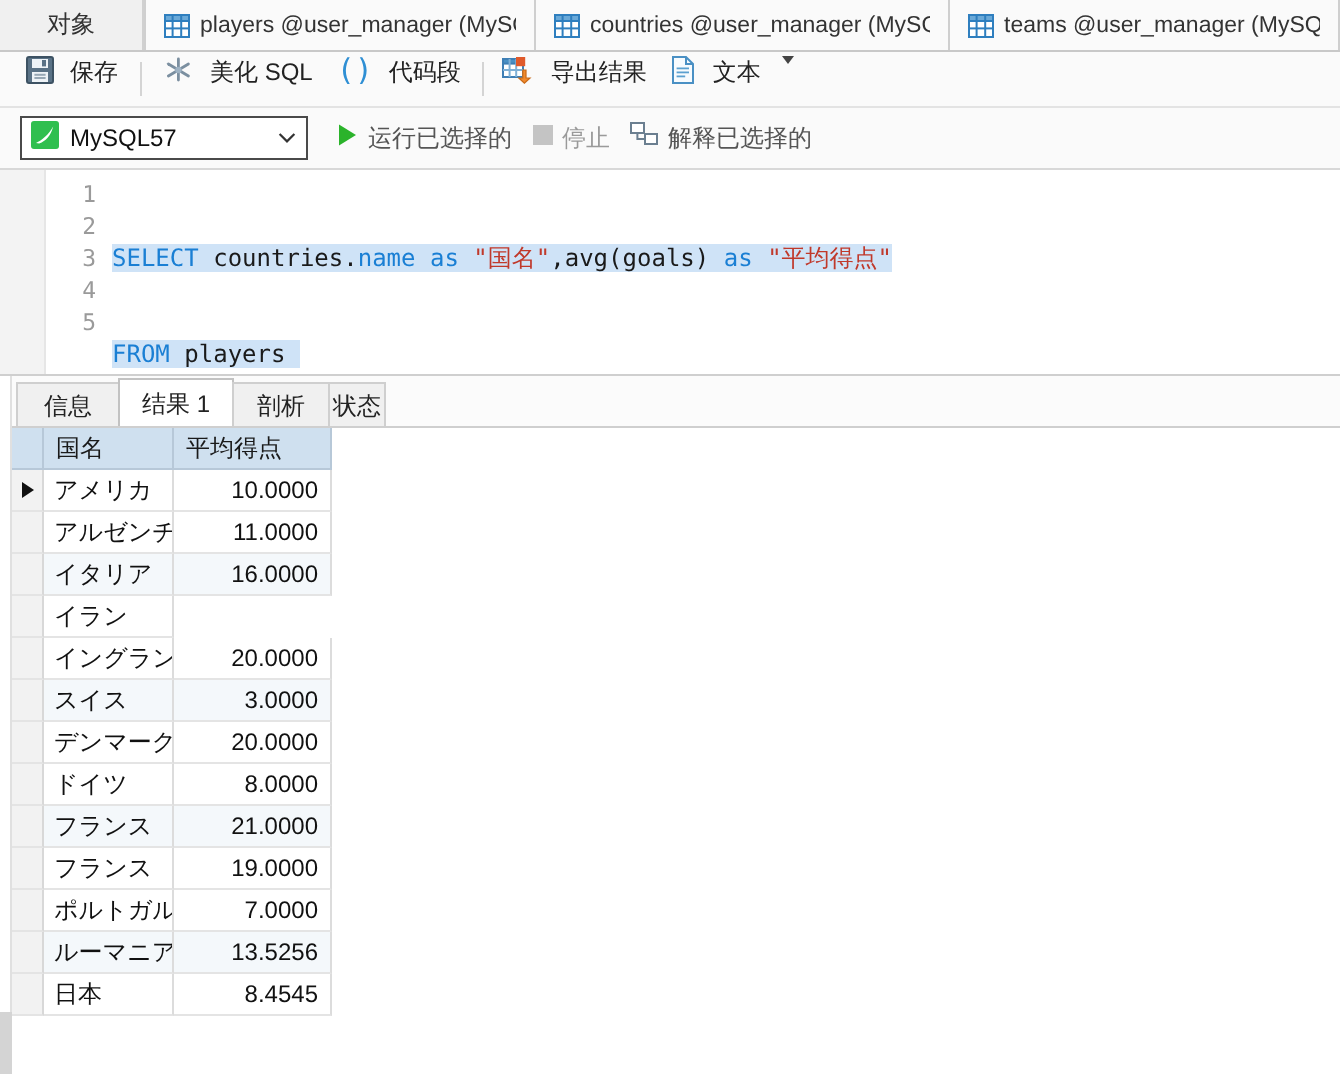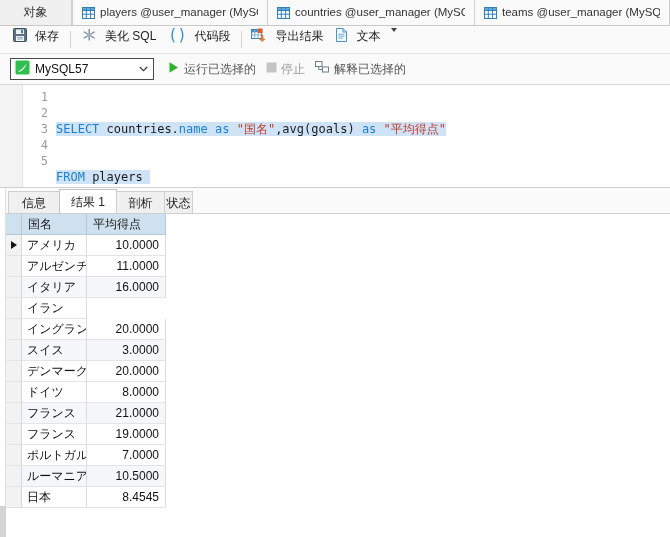--- a/index.html
+++ b/index.html
@@ -467,21 +467,21 @@
           <div class="gc gc-val">19.0000</div>
         </div>
         <div class="grow">
           <div class="gc-marker"></div>
           <div class="gc gc-name">ポルトガル</div>
           <div class="gc gc-val">7.0000</div>
         </div>
         <div class="grow alt">
           <div class="gc-marker"></div>
           <div class="gc gc-name">ルーマニア</div>
-          <div class="gc gc-val">10.5000</div>
+          <div class="gc gc-val">13.5256</div>
         </div>
         <div class="grow">
           <div class="gc-marker"></div>
           <div class="gc gc-name">日本</div>
           <div class="gc gc-val">8.4545</div>
         </div>
       </div>
   </div>
 
 </div>

